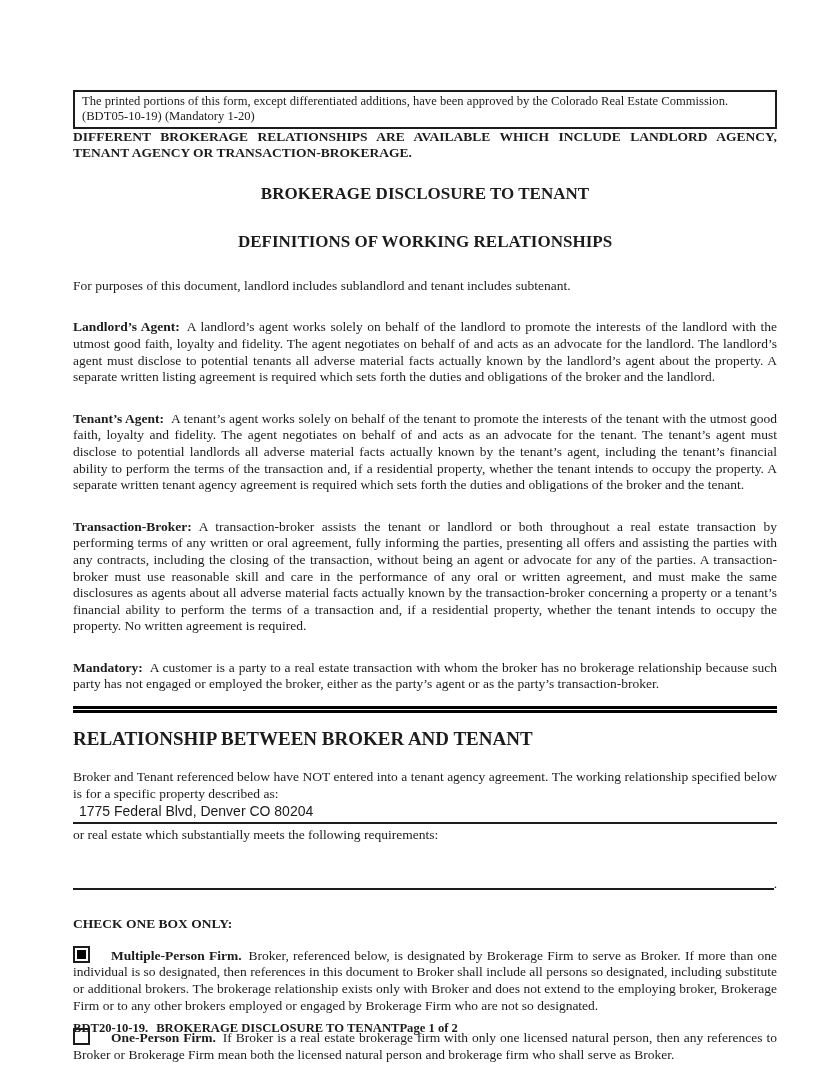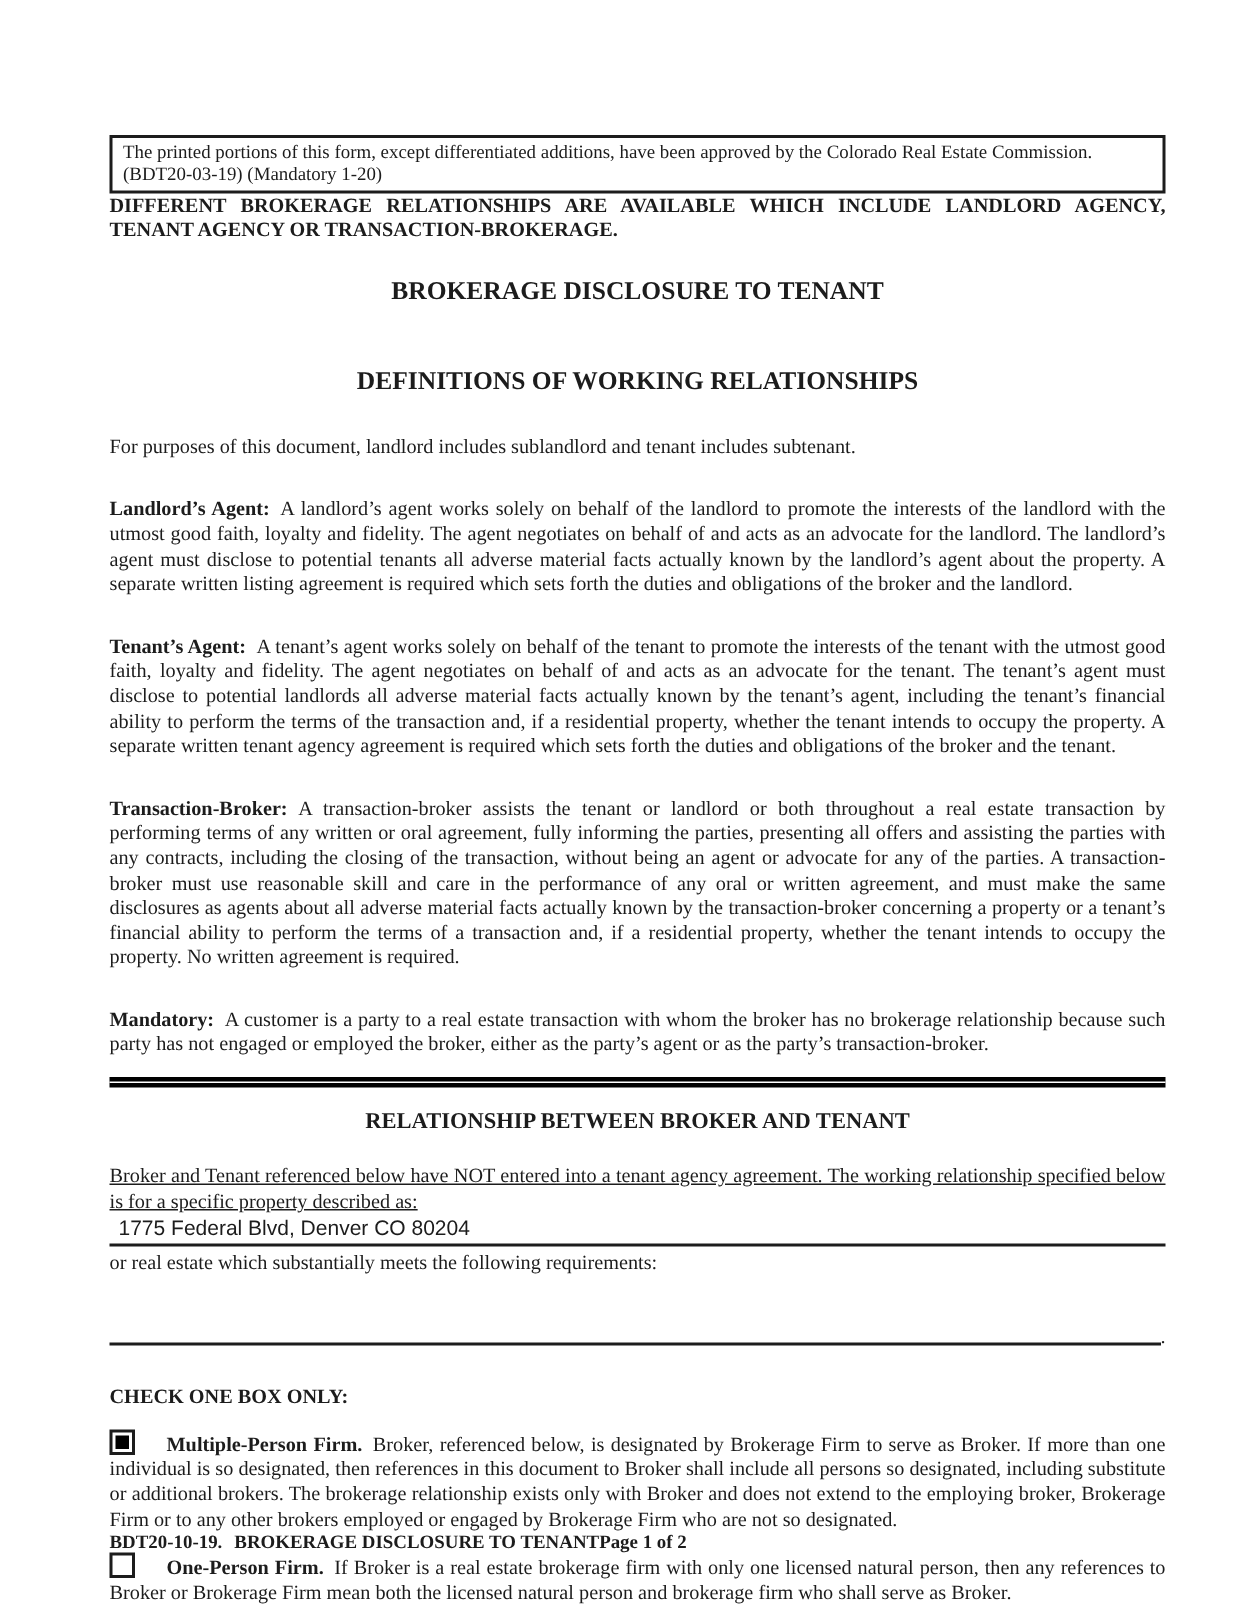--- a/index.html
+++ b/index.html
@@ -31,21 +31,21 @@
     font-size:13.5px; line-height:15.8px;
     text-align:justify;
   }
   .doc-title {
     margin-top:23px;
     text-align:center;
     font-weight:bold;
     font-size:17px;
   }
   .doc-subtitle {
-    margin-top:40px;
+    margin-top:28px;
     text-align:center;
     font-weight:bold;
     font-size:17px;
   }
   .intro { margin-top:26px; }
   .definition { margin-top:25px; }
   .def-label { font-weight:bold; margin-right:7px; }
 
   .double-rule {
     margin-top:13px;
@@ -54,25 +54,25 @@
     position:relative;
   }
   .double-rule::after {
     content:"";
     position:absolute; left:0; right:0; top:3px; height:1px;
     background:#fff;
   }
 
   .section-heading {
     margin-top:15px;
-    text-align:center;
+    text-align:left;
     font-weight:bold;
-    font-size:15px;
+    font-size:19px;
   }
-  .rel-para { margin-top:19px;text-decoration:underline; }
+  .rel-para { margin-top:19px; }
 
   .address-line {
     margin-top:1px;
     border-bottom:2px solid #1c1c1c;
     padding:0 0 2px 6px;
     font-family:"Liberation Sans", sans-serif;
     font-size:14px; line-height:17px;
     min-height:17px;
   }
   .requirements-para { margin-top:3px; }
@@ -124,21 +124,21 @@
 </style>
 </head>
 <body>
 
 <div class="page">
   <div class="content">
 
     <div class="approval-box justify">
       <span>The printed portions of this form, except differentiated additions, have been approved by the Colorado Real Estate Commission.</span>
       <br>
-      <span>(BDT20-03-19) (Mandatory 1-20)</span>
+      <span>(BDT05-10-19) (Mandatory 1-20)</span>
     </div>
 
     <p class="notice">DIFFERENT BROKERAGE RELATIONSHIPS ARE AVAILABLE WHICH INCLUDE LANDLORD AGENCY, TENANT AGENCY OR TRANSACTION-BROKERAGE.</p>
 
     <div class="doc-title">BROKERAGE DISCLOSURE TO TENANT</div>
 
     <div class="doc-subtitle">DEFINITIONS OF WORKING RELATIONSHIPS</div>
 
     <p class="intro body-text justify">For purposes of this document, landlord includes sublandlord and tenant includes subtenant.</p>
 

